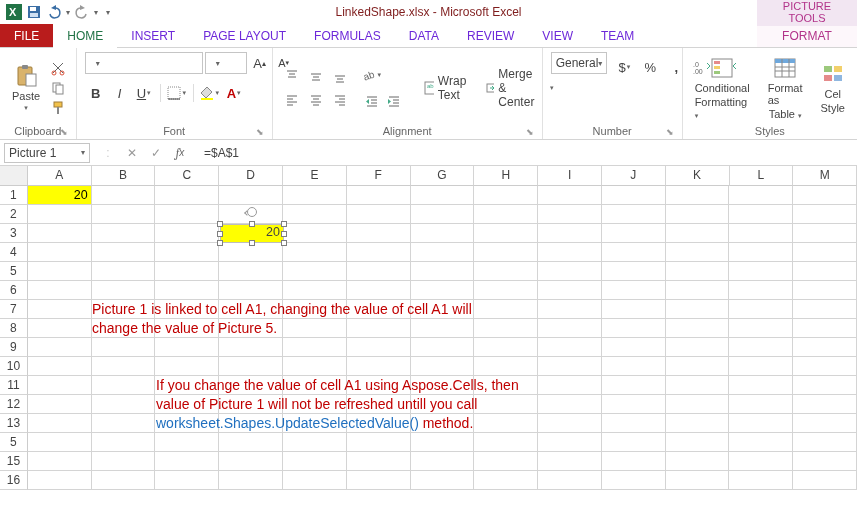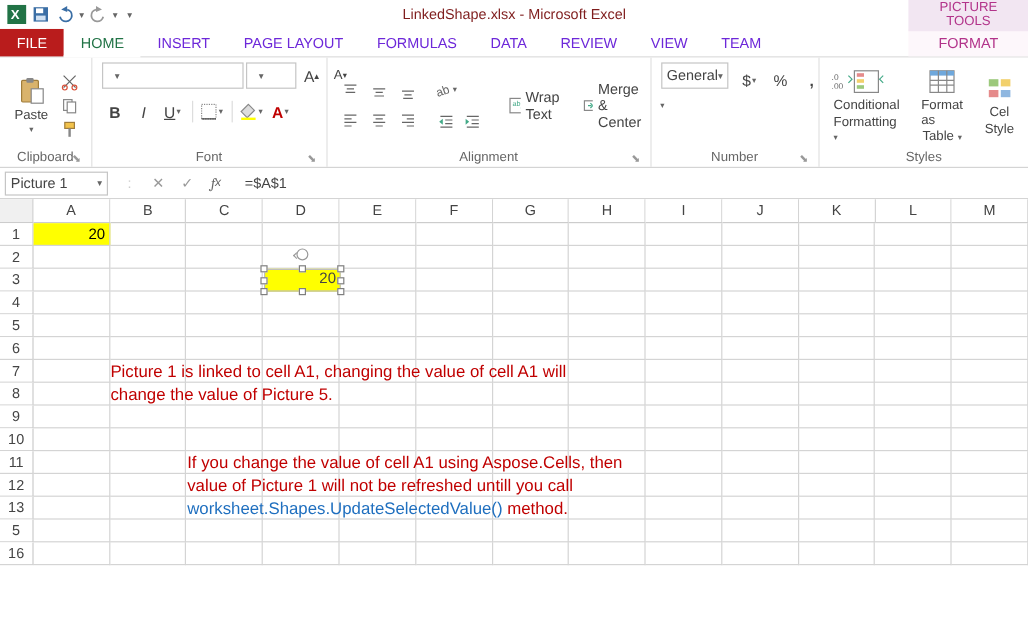--- a/index.html
+++ b/index.html
@@ -639,20 +639,36 @@
         <div class="cell"></div>
         <div class="cell"></div>
         <div class="cell"></div>
         <div class="cell"></div>
         <div class="cell"></div>
         <div class="cell"></div>
         <div class="cell"></div>
         <div class="cell"></div>
       </div>
       <div class="row">
+        <div class="rowh">15</div>
+        <div class="cell"></div>
+        <div class="cell"></div>
+        <div class="cell"></div>
+        <div class="cell"></div>
+        <div class="cell"></div>
+        <div class="cell"></div>
+        <div class="cell"></div>
+        <div class="cell"></div>
+        <div class="cell"></div>
+        <div class="cell"></div>
+        <div class="cell"></div>
+        <div class="cell"></div>
+        <div class="cell"></div>
+      </div>
+      <div class="row">
         <div class="rowh">16</div>
         <div class="cell"></div>
         <div class="cell"></div>
         <div class="cell"></div>
         <div class="cell"></div>
         <div class="cell"></div>
         <div class="cell"></div>
         <div class="cell"></div>
         <div class="cell"></div>
         <div class="cell"></div>

